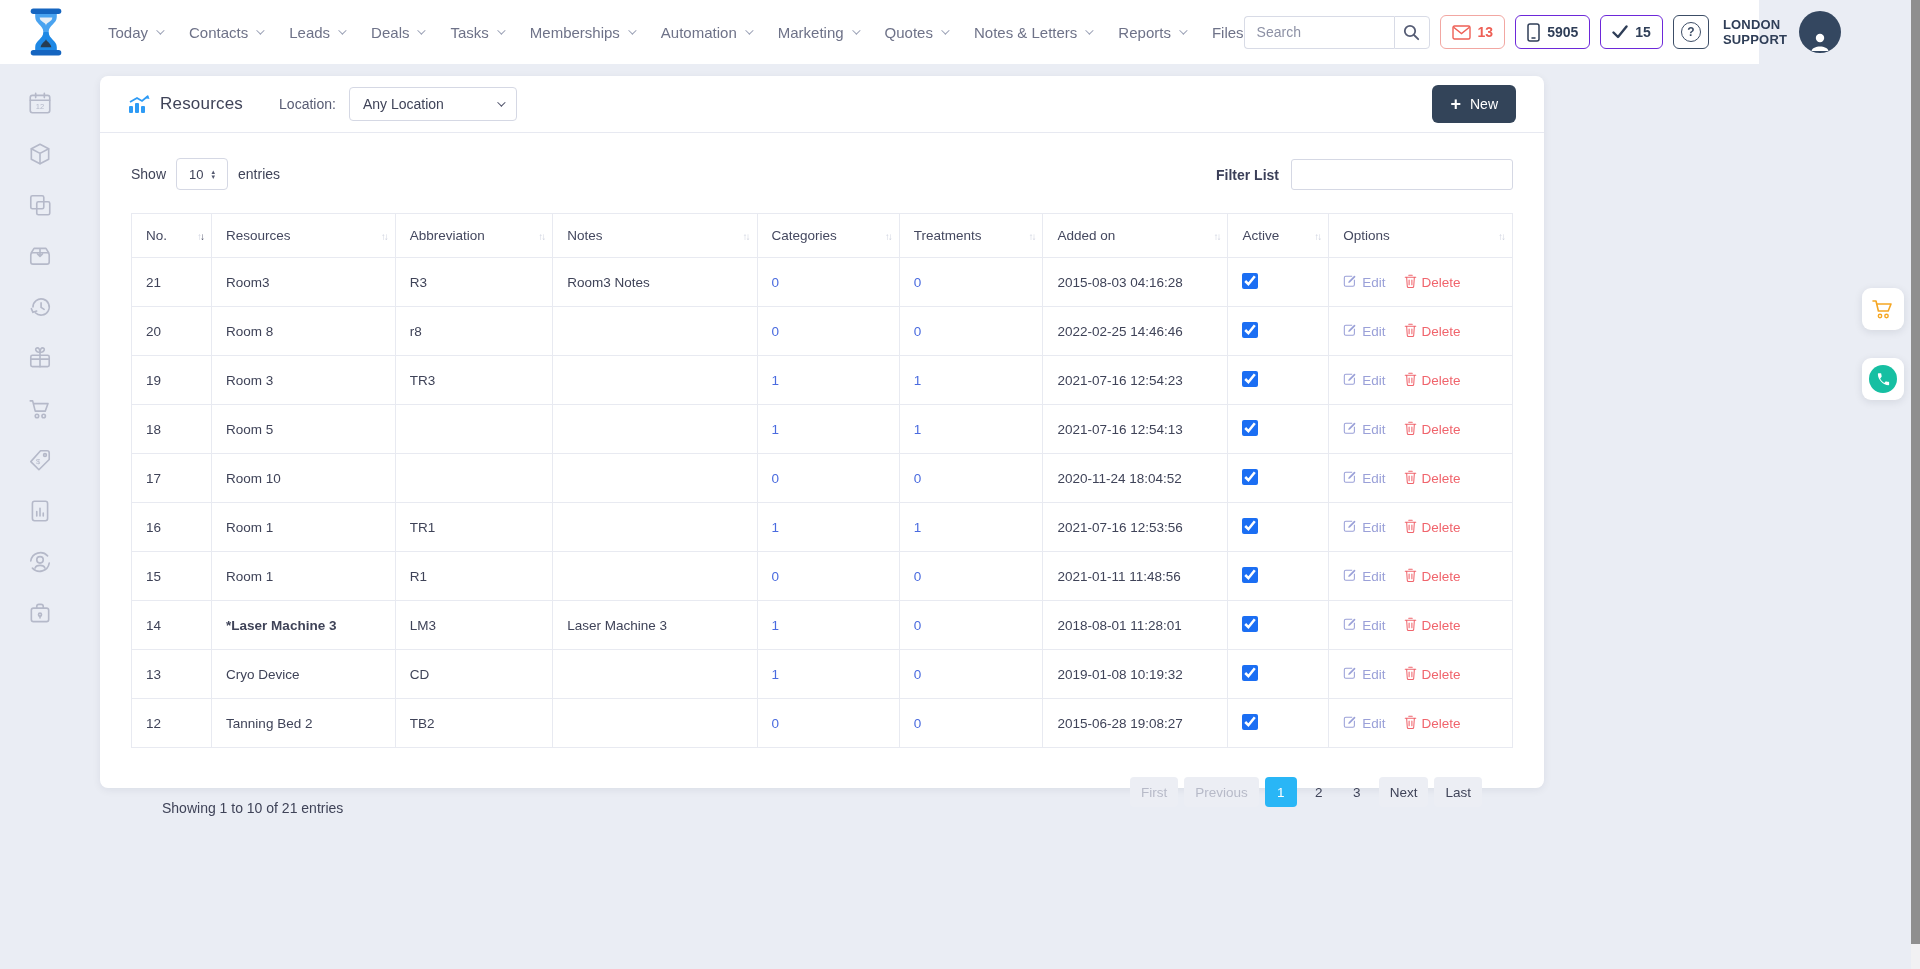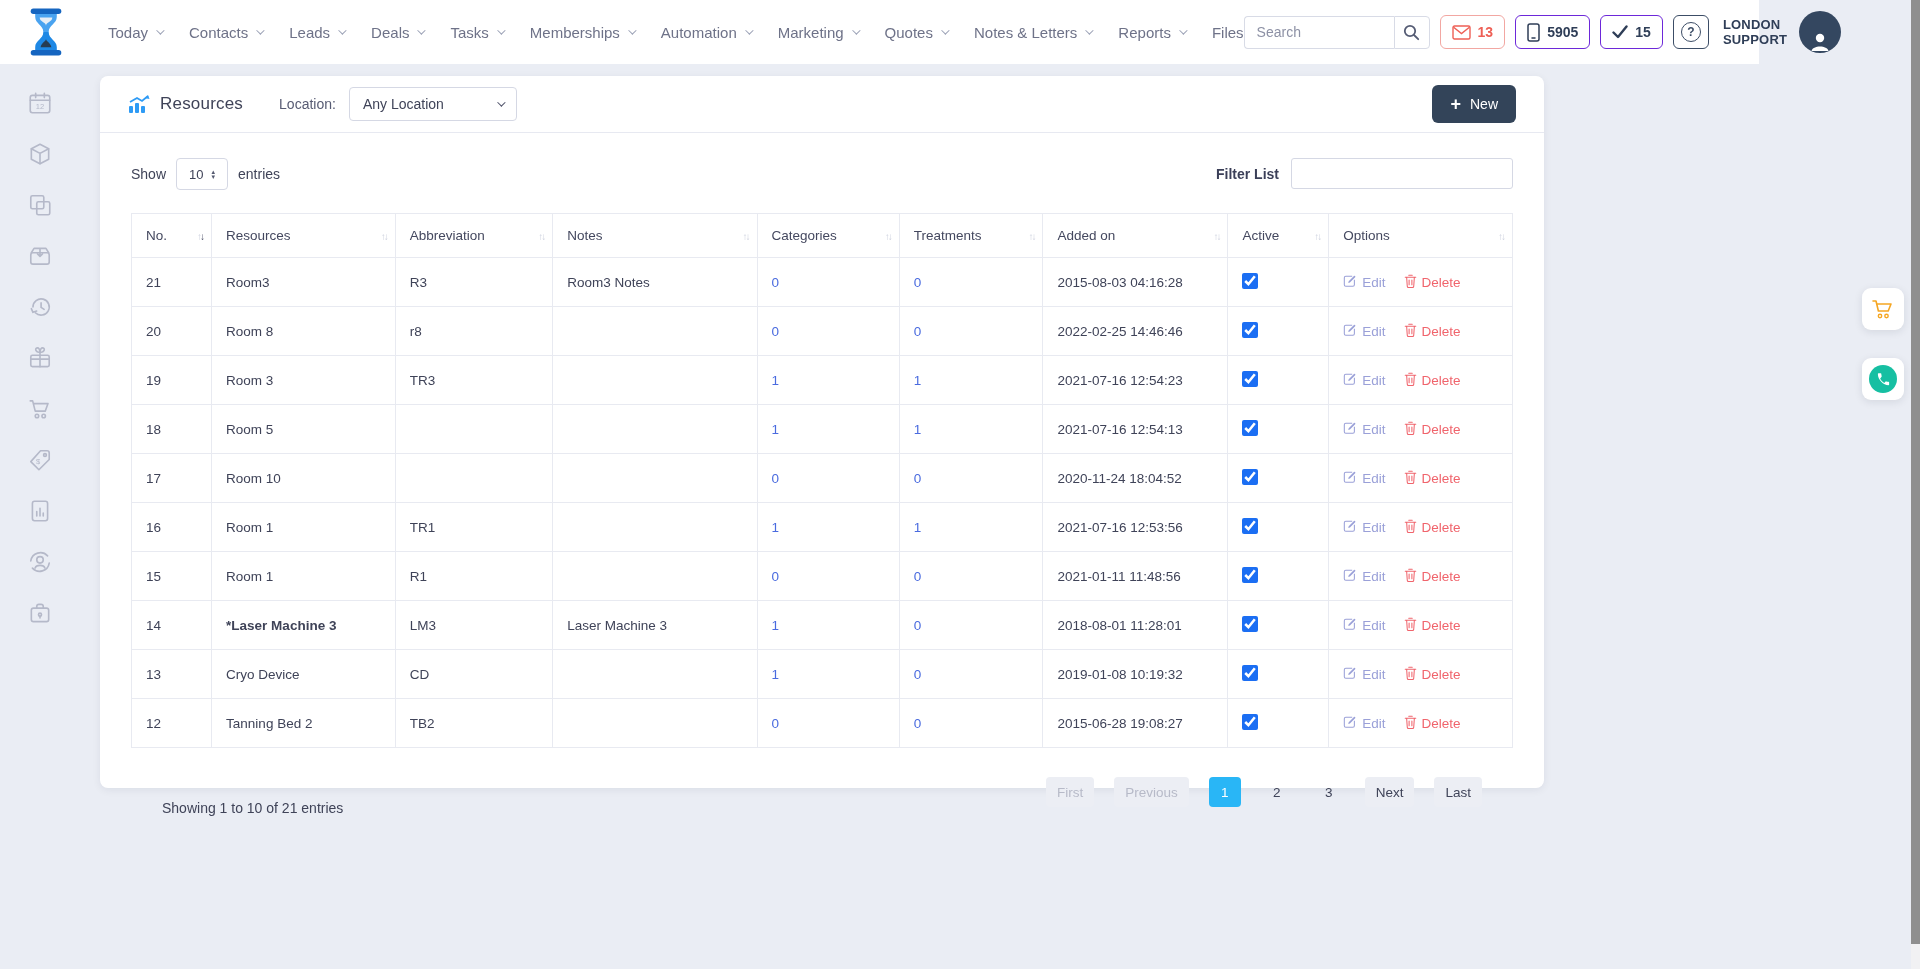--- a/index.html
+++ b/index.html
@@ -33,21 +33,21 @@
   
   .card { position:absolute; left:100px; top:76px; width:1444px; height:712px; background:#fff; border-radius:8px; box-shadow:0 2px 8px rgba(21,34,50,.07); }
   .card-header { height:57px; border-bottom:1px solid #e7e9f1; display:flex; align-items:center; padding:0 28px; }
   .page-title { font-size:17px; color:#3f4358; margin-left:10px; letter-spacing:.2px; }
   .loc-label { margin-left:36px; font-size:14px; color:#575b73; }
   .loc-select { margin-left:13px; width:168px; height:34px; border:1px solid #d5d8e4; border-radius:4px; display:flex; align-items:center; justify-content:space-between; padding:0 13px; font-size:14px; color:#3f4358; cursor:pointer; background:#fff; }
   .btn-new { margin-left:auto; background:#334459; color:#fff; border:none; border-radius:6px; height:38px; padding:0 18px; font-size:14px; display:flex; align-items:center; gap:9px; cursor:pointer; font-family:"Liberation Sans",sans-serif; }
   .btn-new .plus { font-size:18px; font-weight:bold; line-height:1; }
 
   .card-body { padding:25px 31px 0; }
-  .toolbar { display:flex; align-items:flex-start; }
+  .toolbar { display:flex; align-items:flex-end; }
   .show-group { display:flex; align-items:center; gap:10px; font-size:14px; color:#3f4358; }
   .size-select { width:52px; height:32px; border:1px solid #d5d8e4; border-radius:4px; display:flex; align-items:center; justify-content:center; gap:8px; font-size:13px; color:#3f4358; cursor:pointer; background:#fff; }
   .spin { display:flex; flex-direction:column; font-size:7px; line-height:5px; color:#555a70; }
   .filter-group { margin-left:auto; display:flex; align-items:center; gap:12px; }
   .filter-label { font-size:14px; color:#3b3f58; font-weight:bold; }
   .filter-input { width:222px; height:31px; border:1px solid #d5d8e4; border-radius:3px; padding:0 8px; font-size:13px; color:#3f4358; outline:none; font-family:"Liberation Sans",sans-serif; }
 
   
   table { width:100%; border-collapse:collapse; margin-top:23px; table-layout:fixed; }
   th, td { border:1px solid #e8eaf1; font-size:13.5px; color:#3f4358; text-align:left; padding:0 14px; }
@@ -67,21 +67,21 @@
   td.bold { font-weight:bold; }
   a.cnt { color:#4a6bdf; font-size:13.5px; }
   .chk { width:16px; height:16px; accent-color:#1b6ef3; cursor:pointer; }
   .act { display:flex; align-items:center; gap:18px; }
   a.edit { color:#9aa0d8; font-size:13.5px; display:inline-flex; align-items:center; gap:5px; }
   a.del { color:#f0646c; font-size:13.5px; display:inline-flex; align-items:center; gap:5px; }
 
   
   .table-footer { display:flex; align-items:center; padding:20px 31px 0; }
   .summary { font-size:14px; color:#3f4358;margin-top:32px; }
-  .pagination { margin-left:auto; display:flex; align-items:center; gap:20px; }
+  .pagination { margin-left:auto; display:flex; align-items:center; gap:6px; }
   .pg { height:30px; min-width:32px; padding:0 11px; border-radius:4px; font-size:13.5px; display:flex; align-items:center; justify-content:center; cursor:pointer; }
   .pg.disabled { background:#eceef4; color:#b7bac8; cursor:default; }
   .pg.active { background:#29b6f6; color:#fff; }
   .pg.page { background:transparent; color:#3f4358; }
   .pg.button { background:#eceef4; color:#3f4358; }
 
   
   .float-btn { position:absolute; right:16px; width:42px; height:42px; background:#fff; border-radius:9px; box-shadow:0 2px 8px rgba(21,34,50,.10); display:flex; align-items:center; justify-content:center; cursor:pointer; z-index:7; }
   .float-cart { top:288px; }
   .float-phone { top:358px; }

